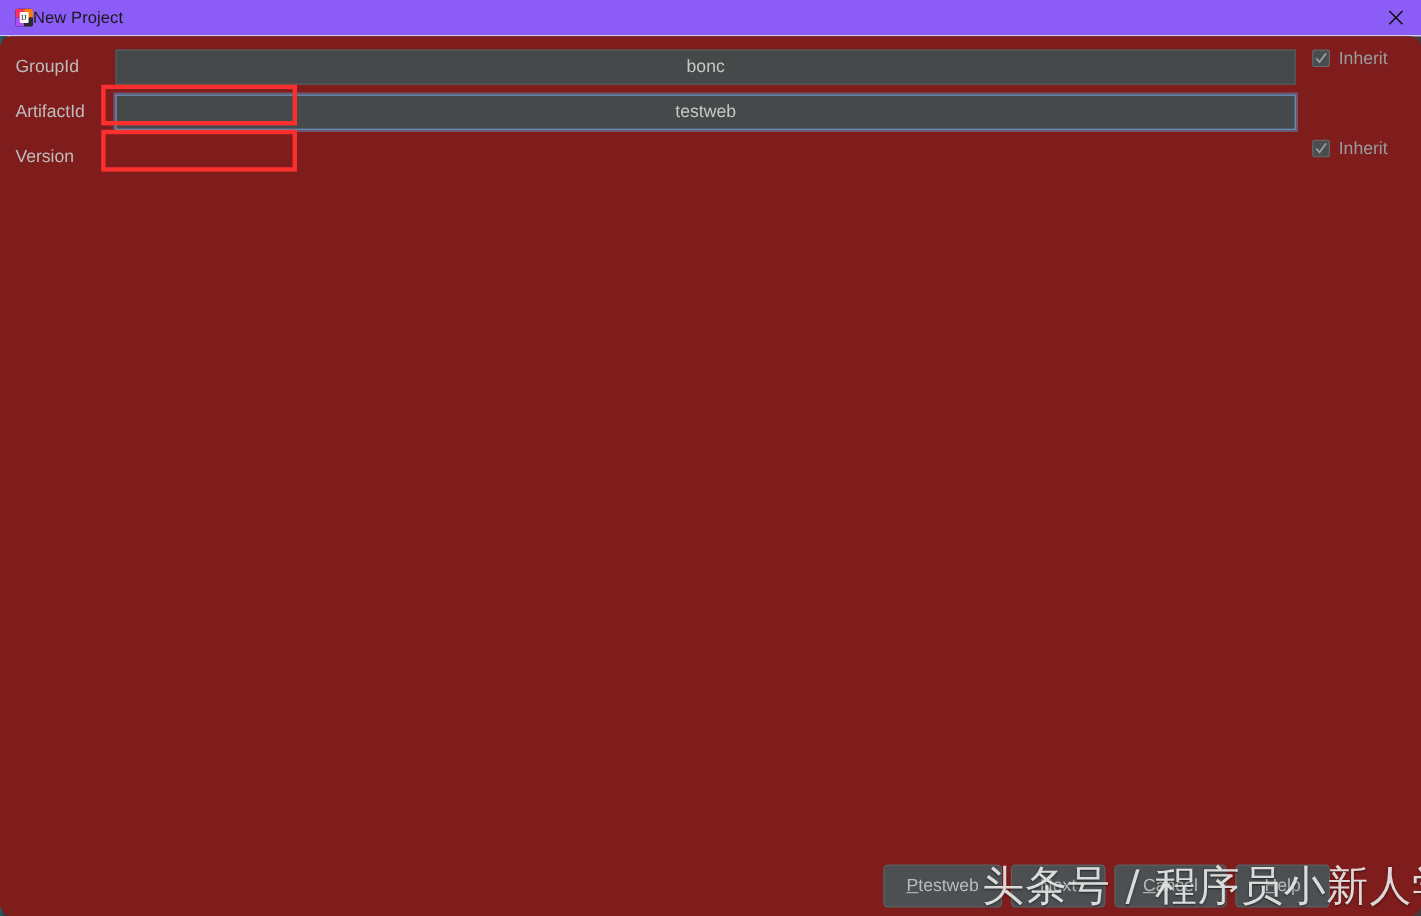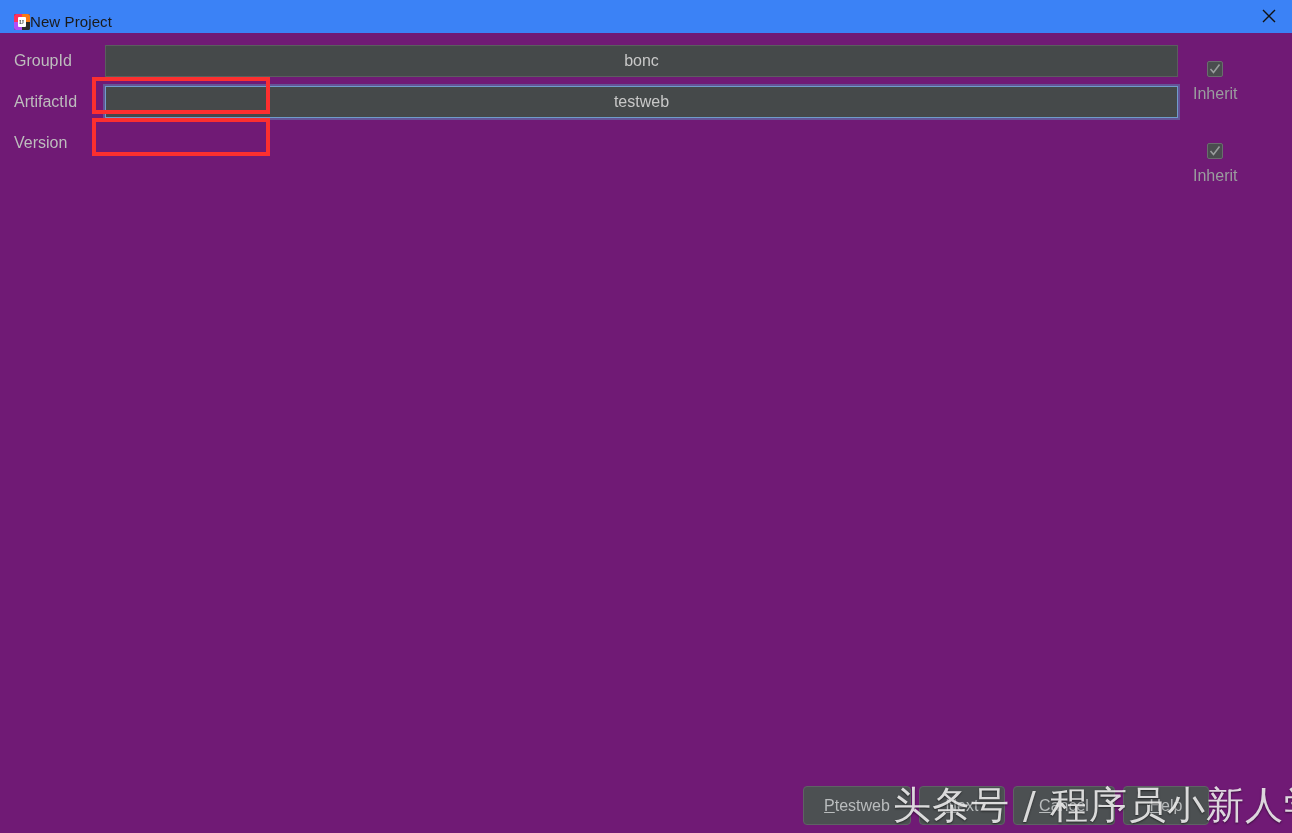--- a/index.html
+++ b/index.html
@@ -22,22 +22,22 @@
     height: 833px;
     background: #3c3f41;
     overflow: hidden;
   }
 
   
   .titlebar {
     position: absolute;
     left: 0; top: 0;
     width: 1292px;
-    height: 44px;
-    background: #3b82f6;
+    height: 33px;
+    background: #8b5cf6;
     display: flex;
     align-items: center;
     box-sizing: border-box;
     border-bottom: 1px solid #e8e8e8;
   }
   .app-icon {
     width: 16px;
     height: 16px;
     margin-left: 14px;
     position: relative;
@@ -103,21 +103,22 @@
     width: 2px; height: 100%;
     background: #2e3133;
   }
 
   
   .form {
     position: absolute;
     left: 0; top: 33px;
     width: 1292px;
     height: 800px;
-    background: #701a75;
+    background: #7f1d1d;
+    border-radius: 11px;
   }
   .row {
     position: absolute;
     left: 0;
     height: 32px;
     width: 1292px;
   }
   .row-groupid   { top: 12px; }
   .row-artifactid{ top: 53px; }
   .row-version   { top: 94px; }
@@ -154,28 +155,26 @@
   .textfield.focused {
     border: 1px solid #6f9ccb;
     box-shadow: 0 0 0 2px rgba(91,133,176,0.55);
   }
   .textfield::placeholder { color: #7a7d7e; }
 
   
   .inherit {
     position: absolute;
     left: 1193px;
-    top: 16px;
+    top: 0;
     height: 32px;
     display: flex;
-    align-items: center;
     gap: 8px;
     user-select: none;
     cursor: default;
-    flex-direction: column;
   }
   .cbox {
     width: 16px;
     height: 16px;
     box-sizing: border-box;
     background: #4a4d4f;
     border: 1px solid #6a6d6e;
     border-radius: 2px;
     position: relative;
     flex: 0 0 auto;

